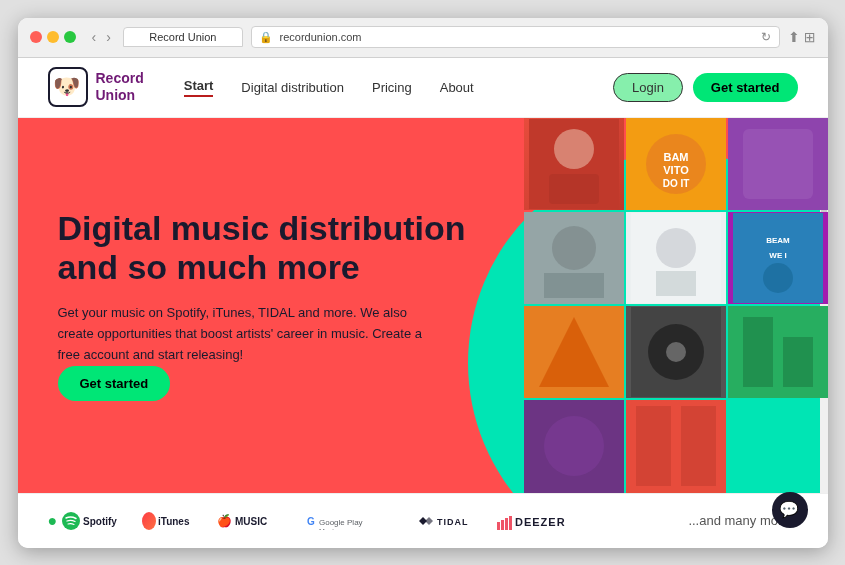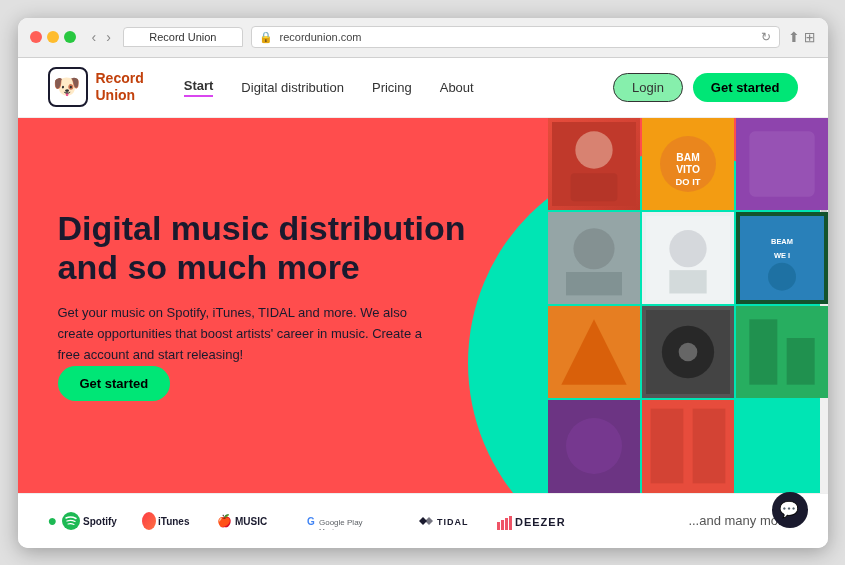--- a/index.html
+++ b/index.html
@@ -145,38 +145,38 @@
       align-items: center;
       justify-content: center;
       overflow: hidden;
     }
     .logo-dog {
       font-size: 22px;
     }
     .logo-text {
       font-size: 14px;
       font-weight: 700;
-      color: #c2410c;
+      color: #701a75;
       line-height: 1.2;
     }
 
     .site-nav {
       display: flex;
       align-items: center;
       gap: 28px;
       flex: 1;
     }
     .nav-item {
       font-size: 13px;
       color: #333;
       text-decoration: none;
       cursor: pointer;
     }
     .nav-item.active {
-      border-bottom: 2px solid #d946ef;
+      border-bottom: 2px solid #b91c1c;
       padding-bottom: 2px;
       font-weight: 600;
     }
 
     .header-buttons {
       display: flex;
       gap: 10px;
       align-items: center;
     }
     .btn-login {
@@ -253,21 +253,21 @@
       cursor: pointer;
       color: #000;
     }
 
     
     .album-grid {
       position: absolute;
       right: 0;
       top: 0;
       bottom: 0;
-      width: 280px;
+      width: 304px;
       z-index: 1;
       display: grid;
       grid-template-columns: repeat(3, 1fr);
       grid-template-rows: repeat(4, 1fr);
       gap: 2px;
       overflow: hidden;
     }
 
     .album-cell {
       overflow: hidden;
@@ -460,21 +460,21 @@
         <div class="album-cell">
           <div class="album-placeholder" style="background: #ecf0f1; height:100%;">
             <svg width="90" height="90" viewBox="0 0 90 90">
                 <rect width="90" height="90" fill="#f0f3f4"></rect>
                 <circle cx="45" cy="35" r="20" fill="#d5d8dc"></circle>
                 <rect x="25" y="58" width="40" height="25" fill="#bfc9ca" opacity="0.6"></rect>
               </svg>
           </div>
         </div>
         <div class="album-cell">
-          <div class="album-placeholder" style="background: #14532d; height:100%;">
+          <div class="album-placeholder" style="background: #a21caf; height:100%;">
             <svg width="90" height="90" viewBox="0 0 90 90">
                 <rect width="90" height="90" fill="#2980b9"></rect>
                 <text x="45" y="30" font-size="8" fill="white" text-anchor="middle" font-weight="bold">BEAM</text>
                 <text x="45" y="45" font-size="8" fill="white" text-anchor="middle" font-weight="bold">WE I</text>
                 <circle cx="45" cy="65" r="15" fill="#1a6b9a" opacity="0.7"></circle>
               </svg>
           </div>
         </div>
 
         <div class="album-cell">

